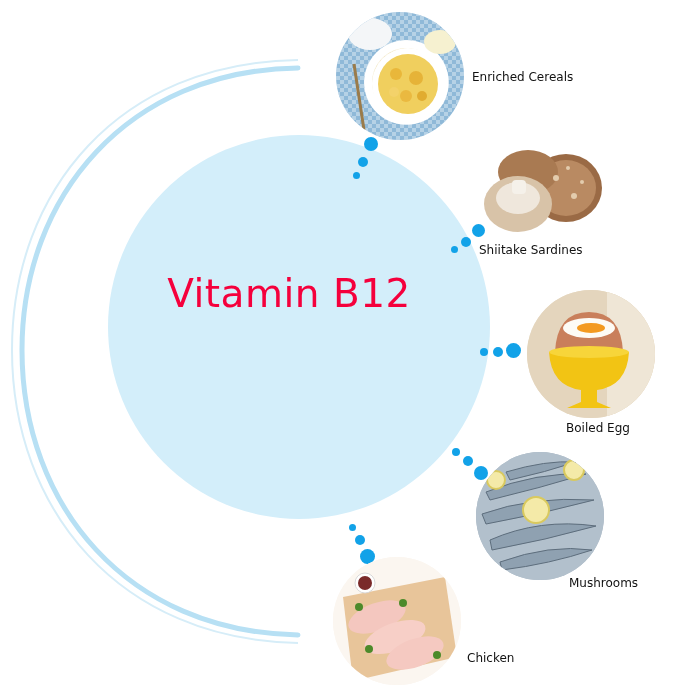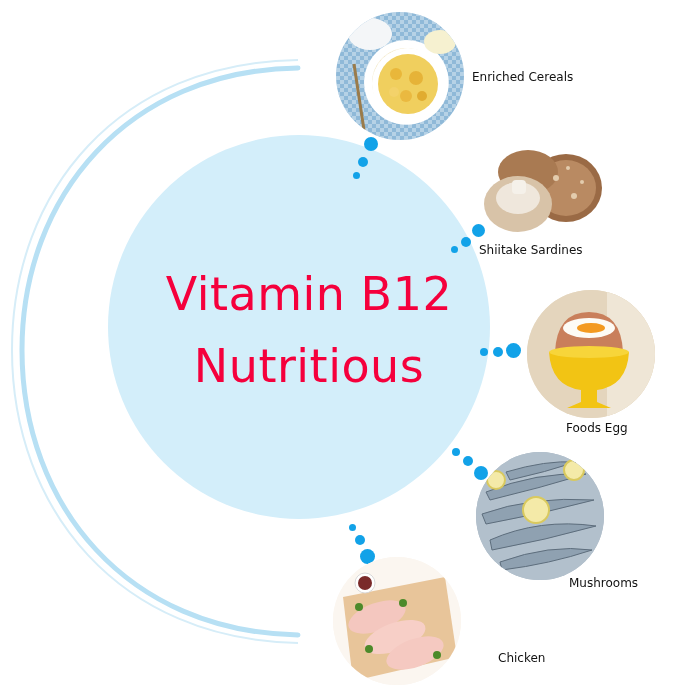--- a/index.html
+++ b/index.html
@@ -3,23 +3,23 @@
 <meta charset="utf-8">
 <style>
   html, body { margin: 0; padding: 0; background: #ffffff; }
   #stage { position: relative; width: 700px; height: 700px; overflow: hidden; background: #ffffff; font-family: "DejaVu Sans", sans-serif; }
   #arcs { position: absolute; left: 0; top: 0; }
   #center-circle {
     position: absolute; left: 108px; top: 135px; width: 382px; height: 384px;
     border-radius: 50%; background: #d3eefa;
   }
   #center-title {
-    position: absolute; left: 118px; top: 258px; width: 382px;
+    position: absolute; left: 98px; top: 258px; width: 382px;
     text-align: center; color: #f5003c;
-    font-family: "DejaVu Sans", sans-serif; font-size: 46px; line-height: 72px;
+    font-family: "DejaVu Sans", sans-serif; font-size: 39px; line-height: 72px;
     letter-spacing: 0.5px;
   }
   #center-title div { white-space: nowrap; }
   .food-img {
     position: absolute; border-radius: 50%; overflow: hidden;
   }
   .food-label {
     position: absolute; color: #111111; font-size: 12px; white-space: nowrap;
     font-family: "DejaVu Sans", sans-serif;
   }
@@ -31,21 +31,20 @@
 <div id="stage">
 
   <svg id="arcs" width="700" height="700">
     <path d="M298,60 C120,62 12,190 12,350 C12,510 120,640 298,643" fill="none" stroke="#d6edf8" stroke-width="2"></path>
     <path d="M298,68 C128,70 22,196 22,350 C22,506 128,632 298,635" fill="none" stroke="#b7e0f4" stroke-width="5" stroke-linecap="round"></path>
   </svg>
 
   <div id="center-circle"></div>
   <div id="center-title">
     <div>Vitamin B12</div>
-    <div>Nutritious</div>
   </div>
 
   <div>
     <div class="dot" style="left:364px;top:137px;width:14px;height:14px;background:#12a2e8;"></div>
     <div class="dot" style="left:358px;top:157px;width:10px;height:10px;background:#12a2e8;"></div>
     <div class="dot" style="left:353px;top:172px;width:7px;height:7px;background:#12a2e8;"></div>
   </div>
   <div>
     <div class="dot" style="left:472px;top:224px;width:13px;height:13px;background:#12a2e8;"></div>
     <div class="dot" style="left:461px;top:237px;width:10px;height:10px;background:#12a2e8;"></div>
@@ -110,21 +109,21 @@
     <svg width="128" height="128">
       <rect x="0" y="0" width="128" height="128" fill="#e4d5bd"></rect>
       <rect x="80" y="0" width="48" height="128" fill="#efe6d6"></rect>
       <path d="M28,62 Q30,22 62,22 Q94,22 96,62 Z" fill="#c97f5b"></path>
       <ellipse cx="62" cy="38" rx="26" ry="10" fill="#fdfbf5"></ellipse>
       <ellipse cx="64" cy="38" rx="14" ry="5" fill="#f39a21"></ellipse>
       <path d="M22,62 L102,62 Q100,96 70,100 L70,112 L84,118 L40,118 L54,112 L54,100 Q24,96 22,62 Z" fill="#f2c414"></path>
       <ellipse cx="62" cy="62" rx="40" ry="6" fill="#f7d53a"></ellipse>
     </svg>
   </div>
-  <div class="food-label" style="left:566px;top:421px;">Foods Egg</div>
+  <div class="food-label" style="left:566px;top:421px;">Boiled Egg</div>
 
   <div class="food-img" style="left:476px;top:452px;width:128px;height:128px;background:#aab8c4;">
     <svg width="128" height="128">
       <rect x="0" y="0" width="128" height="128" fill="#b2c0cc"></rect>
       <g stroke="#5d6d7c" stroke-width="1" fill="#8fa1b1">
         <path d="M10,40 Q60,20 110,22 Q64,36 14,48 Z"></path>
         <path d="M6,62 Q56,44 118,48 Q66,62 10,72 Z"></path>
         <path d="M14,88 Q64,66 120,74 Q70,88 16,98 Z"></path>
         <path d="M24,110 Q74,92 116,98 Q74,112 26,118 Z"></path>
         <path d="M30,20 Q70,8 100,10 Q70,20 34,28 Z"></path>
@@ -144,15 +143,15 @@
       <circle cx="32" cy="26" r="7" fill="#7a2a2a"></circle>
       <ellipse cx="44" cy="60" rx="30" ry="14" fill="#f4c7bf" transform="rotate(-20 44 60)"></ellipse>
       <ellipse cx="62" cy="80" rx="32" ry="14" fill="#f7cfc7" transform="rotate(-20 62 80)"></ellipse>
       <ellipse cx="82" cy="96" rx="30" ry="14" fill="#f5c9c1" transform="rotate(-20 82 96)"></ellipse>
       <circle cx="26" cy="50" r="4" fill="#4c8a2a"></circle>
         <circle cx="70" cy="46" r="4" fill="#4c8a2a"></circle>
       <circle cx="36" cy="92" r="4" fill="#4c8a2a"></circle>
         <circle cx="104" cy="98" r="4" fill="#4c8a2a"></circle>
     </svg>
   </div>
-  <div class="food-label" style="left:467px;top:651px;margin-left:31px;">Chicken</div>
+  <div class="food-label" style="left:467px;top:651px;">Chicken</div>
 
 </div>
 
 </body></html>

